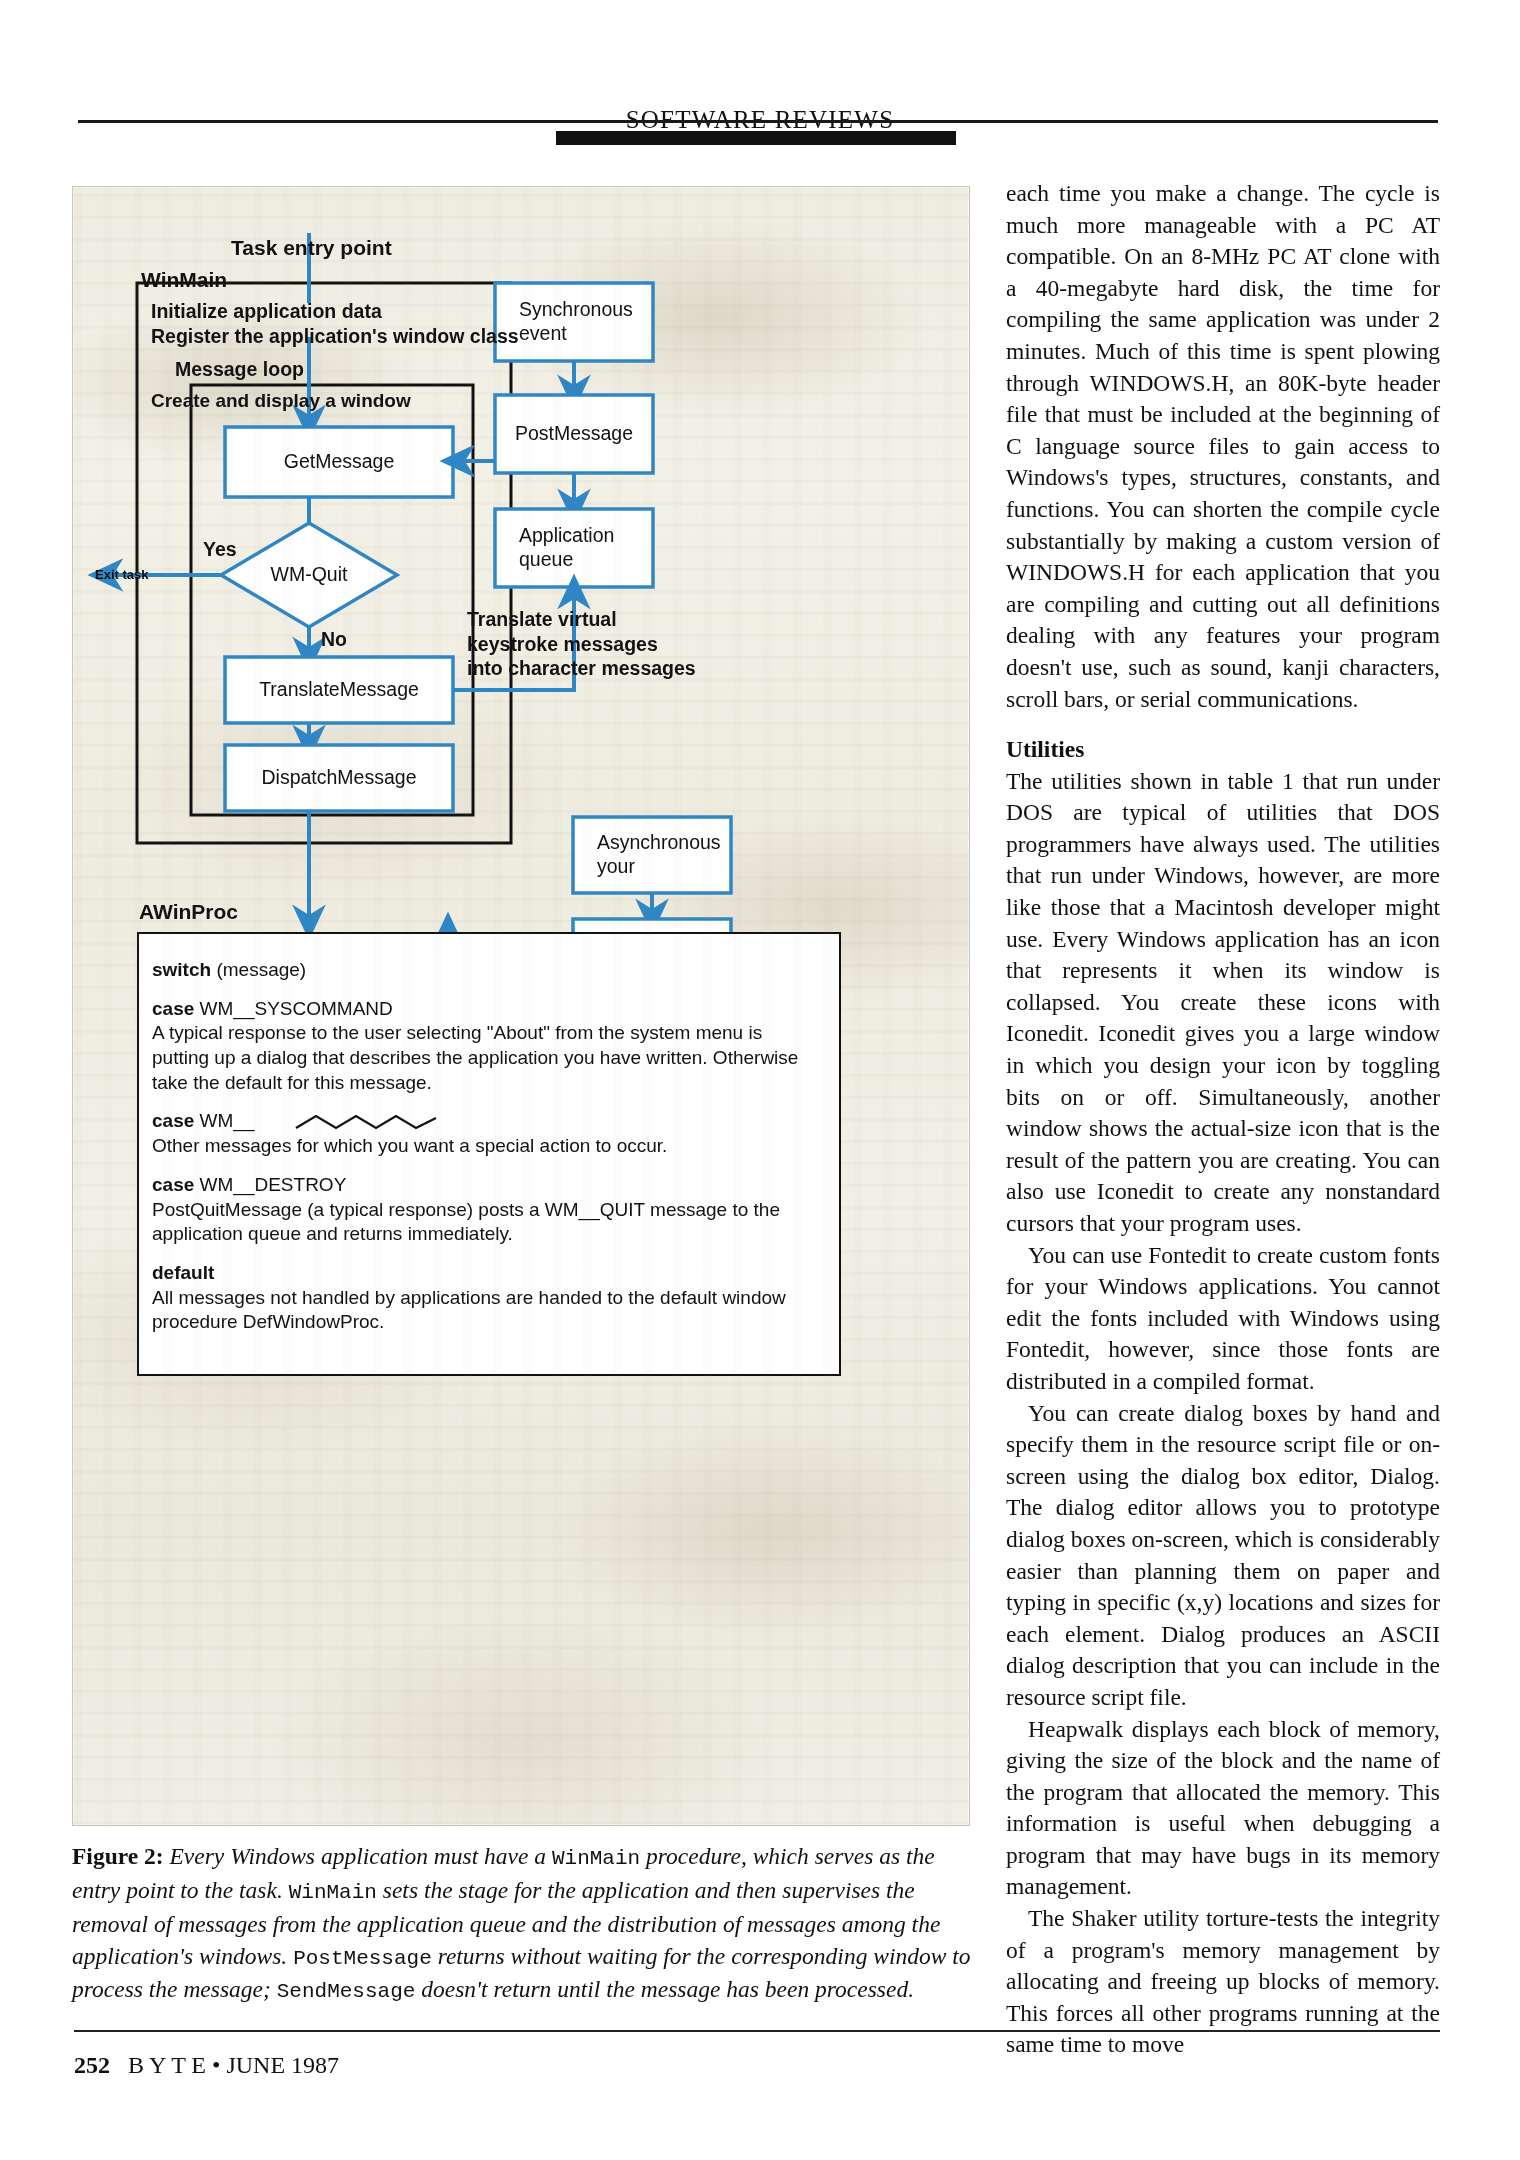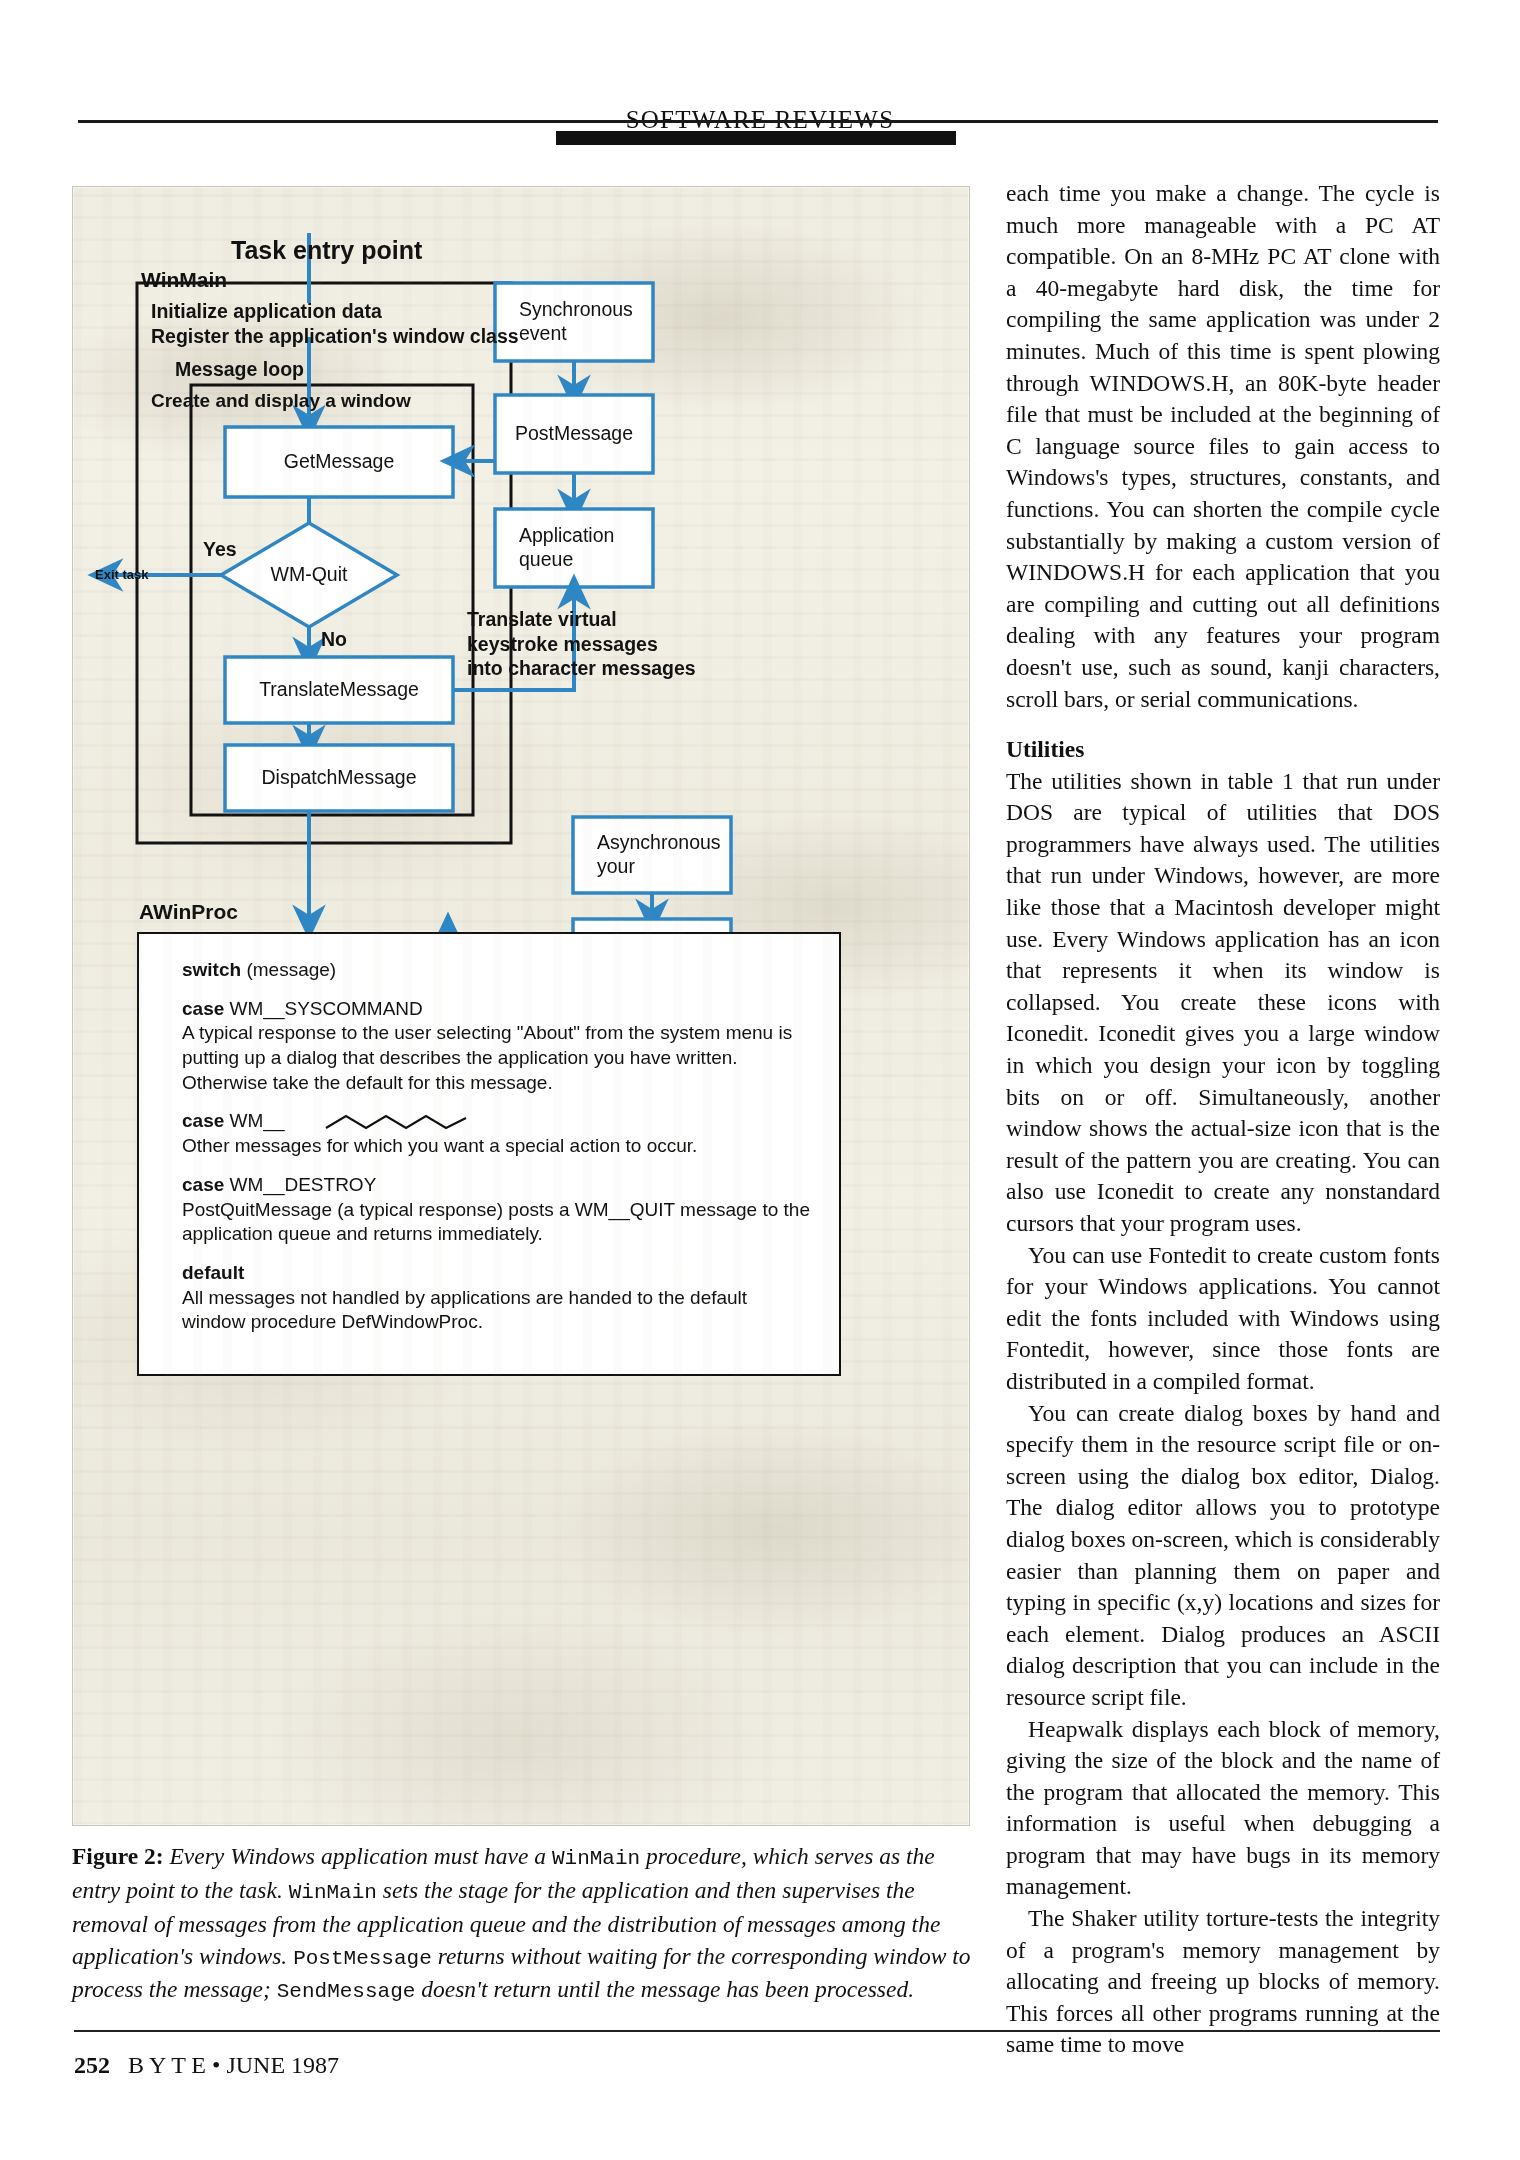--- a/index.html
+++ b/index.html
@@ -195,21 +195,21 @@
 
       <rect x="500" y="630" width="158" height="76" fill="#ffffff" stroke="#2f86c5" stroke-width="3.5"></rect>
       <line x1="579" y1="706" x2="579" y2="730" stroke="#2f86c5" stroke-width="4" marker-end="url(#ah-blue)"></line>
 
       <rect x="500" y="732" width="158" height="72" fill="#ffffff" stroke="#2f86c5" stroke-width="3.5"></rect>
 
       <path d="M500,768 L375,768 L375,736" fill="none" stroke="#2f86c5" stroke-width="4"></path>
       <line x1="375" y1="768" x2="375" y2="742" stroke="#2f86c5" stroke-width="4" marker-end="url(#ah-blue)"></line>
     </svg>
 
-    <div class="dtext bold" style="left:158px;top:48px;font-size:25px;">Task entry point</div>
+    <div class="dtext bold" style="left:158px;top:48px;font-size:21px;">Task entry point</div>
     <div class="dtext bold" style="left:68px;top:80px;font-size:21px;">WinMain</div>
 
     <div class="dtext" style="left:78px;top:112px;font-size:19.5px;">Initialize application data</div>
     <div class="dtext" style="left:78px;top:137px;font-size:19.5px;">Register the application's window class</div>
     <div class="dtext" style="left:78px;top:162px;font-size:19px;margin-top:40px;">Create and display a window</div>
 
     <div class="dtext" style="left:102px;top:170px;font-size:19.5px;">Message loop</div>
 
     <div class="box-label" style="left:152px;top:240px;width:228px;height:70px;">GetMessage</div>
 
@@ -232,21 +232,21 @@
 keystroke messages
 into character messages</div>
 
     <div class="box-label" style="left:510px;top:630px;width:148px;height:76px;justify-content:flex-start;text-align:left;padding-left:14px;box-sizing:border-box;">Asynchronous
 your</div>
     <div class="box-label" style="left:500px;top:732px;width:158px;height:72px;">SendMessage</div>
 
     <div class="dtext bold" style="left:66px;top:712px;font-size:21px;">AWinProc</div>
 
     <div id="awinproc-box">
-      <div style="padding:24px 26px 0 43px;">
+      <div style="padding:24px 26px 0 13px;">
 
         <p class="code-line code-para">
           <span class="kw">switch</span><span> (message)</span>
         </p>
 
         <p class="code-line" style="margin:0;">
           <span class="kw">case</span><span> WM__SYSCOMMAND</span>
         </p>
         <p class="code-line code-para">A typical response to the user selecting "About" from the system menu is putting up a dialog that describes the application you have written. Otherwise take the default for this message.</p>
 

